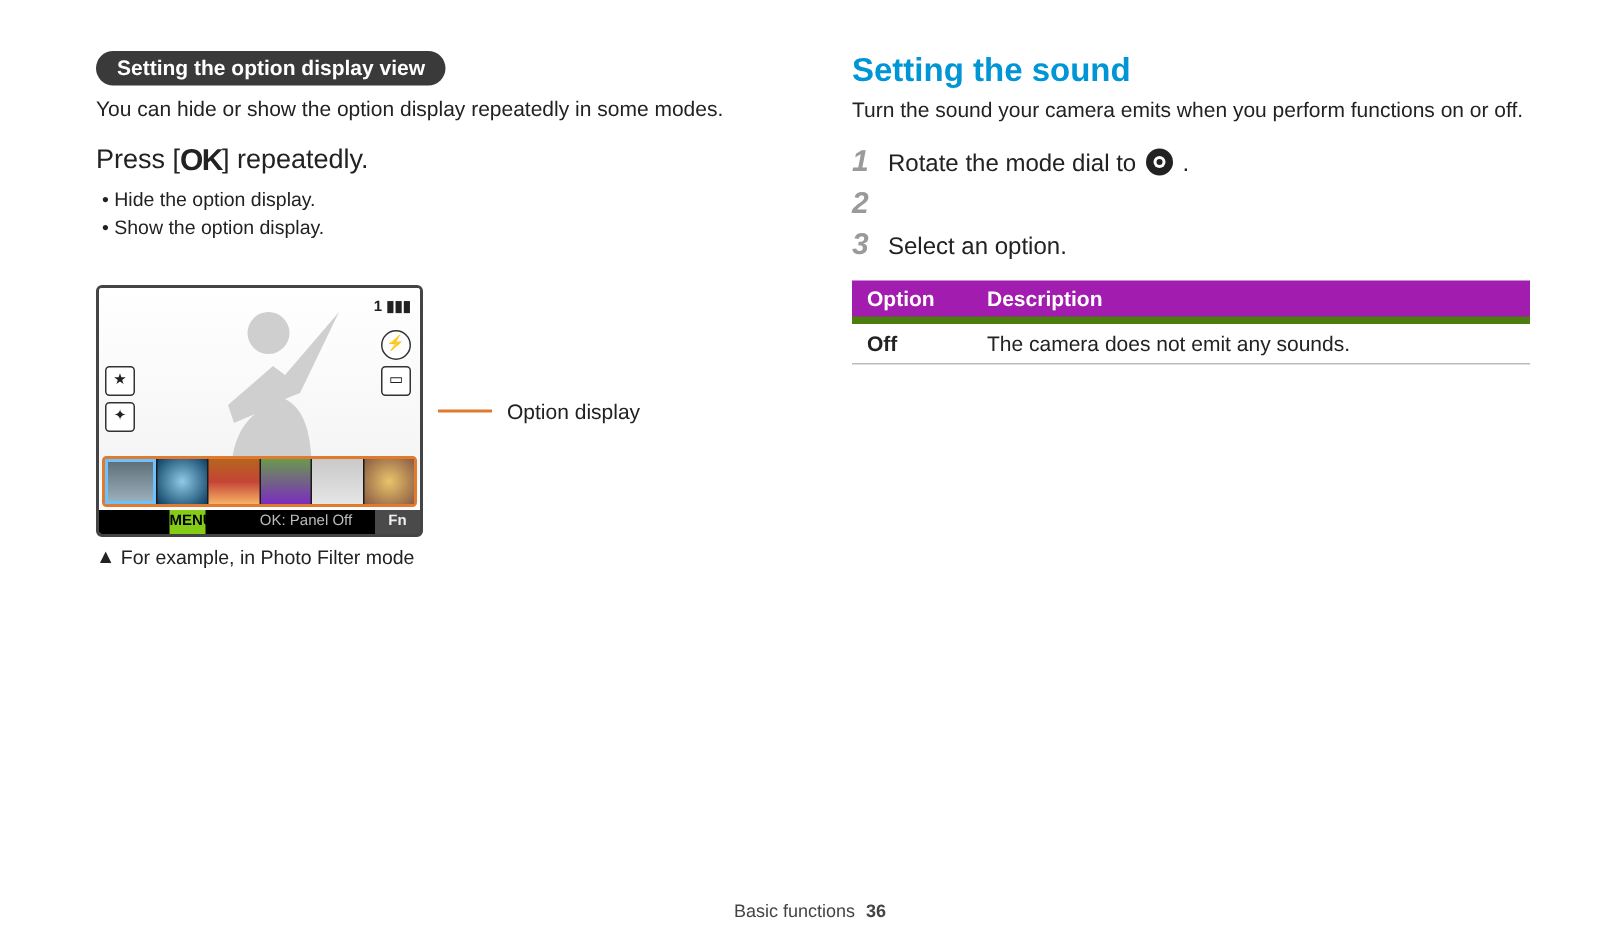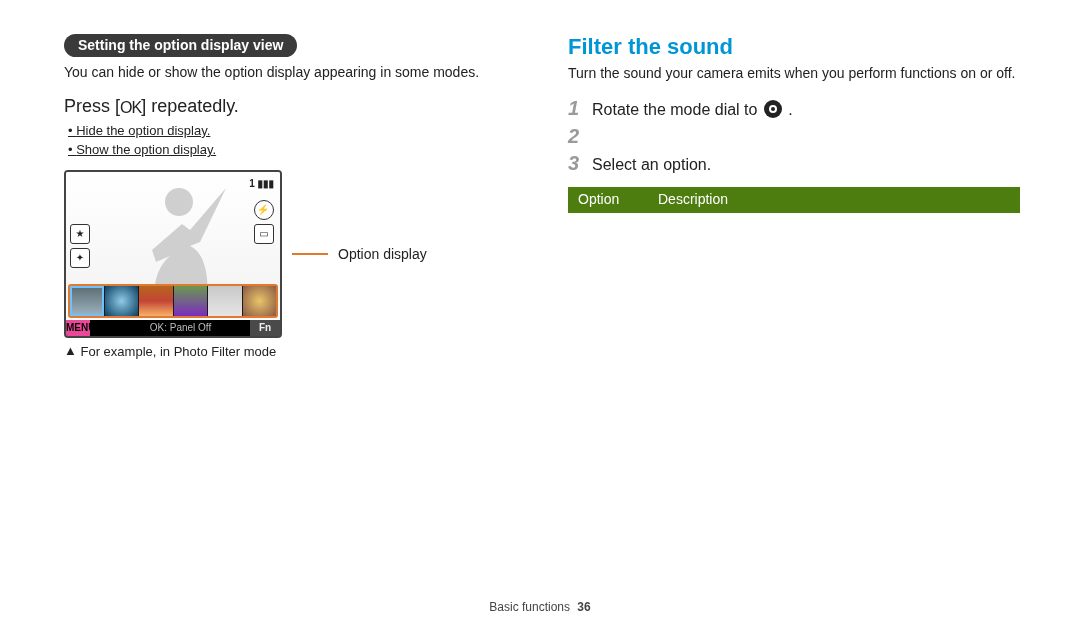--- a/index.html
+++ b/index.html
@@ -32,26 +32,26 @@
     font-weight: 600;
     border-radius: 12px;
     padding: 3px 14px 4px 14px;
     margin-bottom: 6px;
   }
   .bodytext { font-size: 14px; line-height: 1.35; color: #222; }
   .press-line { font-size: 18px; margin-top: 14px; margin-bottom: 4px; }
   .ok-key {
     display: inline-block;
     font-family: Arial, sans-serif;
-    font-weight: 400;
-    font-size: 16px;
+    font-weight: 700;
+    font-size: 20px;
     letter-spacing: -1px;
     vertical-align: -1px;
   }
-  ul.bullets { list-style: none; margin: 2px 0 10px 4px; text-decoration: underline; }
+  ul.bullets { list-style: none; margin: 2px 0 28px 4px; }
   ul.bullets li { font-size: 13px; line-height: 1.5; }
   ul.bullets li::before { content: "• "; color: #222; }
 
   
   .lcd-wrap { display: flex; align-items: center; gap: 10px; margin-top: 6px; }
   .lcd {
     width: 218px;
     height: 168px;
     border: 2px solid #444;
     border-radius: 4px;
@@ -86,21 +86,21 @@
     background: linear-gradient(#5c6b73,#9db4c0); }
   .lcd .thumb.c2 { background: radial-gradient(circle,#8ecae6,#0a3d62); }
   .lcd .thumb.c3 { background: linear-gradient(#b5651d,#c44536,#f7b267); }
   .lcd .thumb.c4 { background: linear-gradient(#6a994e,#7b2cbf); }
   .lcd .thumb.c5 { background: linear-gradient(#c9c9c9,#e5e5e5); }
   .lcd .thumb.c6 { background: radial-gradient(circle,#e9c46a,#8a5a44); }
   .lcd .bbar {
     position: absolute; left:0; right:0; bottom:0; height: 16px;
     background: #000; display:flex; color:#bbb; font-size:10px;
   }
-  .lcd .bbar .seg1 { width: 24px; background:#ec4899; color:#000; font-weight:bold; text-align:center; line-height:16px; }
+  .lcd .bbar .seg1 { width: 24px; background:#84cc16; color:#000; font-weight:bold; text-align:center; line-height:16px;margin-left:47px; }
   .lcd .bbar .seg2 { flex:1; text-align:center; line-height:16px;margin-left:21px; }
   .lcd .bbar .seg3 { width: 30px; background:#4a4a4a; color:#eee; font-weight:bold; text-align:center; line-height:16px; }
   .lead-line { width: 36px; height: 2px; background: #e07a2f; }
   .lead-label { font-size: 14px; }
   .caption { font-size: 13px; margin-top: 6px; }
   .caption .tri { display:inline-block; transform: translateY(-1px); }
 
   
   .h2 {
     color: #0096d6;
@@ -123,22 +123,22 @@
     content:""; position:absolute; inset:7px; border-radius:50%; background:#222;
   }
   .bold { font-weight: 700; }
   table.opts {
     width: 100%;
     border-collapse: collapse;
     margin-top: 10px;
     font-size: 14px;
   }
   table.opts th {
-    background: #4d7c0f; color: #fff; text-align:left; font-weight: 400;
-    padding: 4px 10px; border-bottom: 2px solid #4d7c0f;
+    background: #a21caf; color: #fff; text-align:left; font-weight: 700;
+    padding: 4px 10px; border-bottom: 5px solid #4d7c0f;
   }
   table.opts th:first-child { width: 80px; }
   table.opts td {
     padding: 5px 10px; border-bottom: 1px solid #bbb;
   }
   table.opts td:first-child { font-weight: 700; }
 
   .footer {
     position: absolute; left:0; right:0; bottom: 16px;
     text-align: center; font-size: 12px; color: #444;
@@ -148,21 +148,21 @@
 </head>
 <body>
 
 <div class="page">
 
 
   <div class="columns">
 
     <div class="col">
       <div class="pill">Setting the option display view</div>
-      <div class="bodytext">You can hide or show the option display appearing in some modes.</div>
+      <div class="bodytext">You can hide or show the option display repeatedly in some modes.</div>
 
       <div class="press-line">
         <span>Press [</span><span class="ok-key">OK</span><span>] repeatedly.</span>
       </div>
 
       <ul class="bullets">
         <li>Hide the option display.</li>
         <li>Show the option display.</li>
       </ul>
 
@@ -197,21 +197,21 @@
         <div class="lead-label">Option display</div>
       </div>
 
       <div class="caption">
         <span class="tri">▲</span>
         <span>For example, in Photo Filter mode</span>
       </div>
     </div>
 
     <div class="col">
-      <div class="h2">Filter the sound</div>
+      <div class="h2">Setting the sound</div>
       <div class="bodytext">Turn the sound your camera emits when you perform functions on or off.</div>
 
       <div class="steps">
         <div class="step">
           <div class="num">1</div>
           <div class="txt">
             <span>Rotate the mode dial to </span><span class="gear"></span><span> .</span>
           </div>
         </div>
         <div class="step">
@@ -224,20 +224,24 @@
       </div>
 
       <table class="opts">
         <thead>
           <tr>
             <th>Option</th>
             <th>Description</th>
           </tr>
         </thead>
         <tbody>
+          <tr>
+            <td>Off</td>
+            <td>The camera does not emit any sounds.</td>
+          </tr>
         </tbody>
       </table>
     </div>
   </div>
 
   <div class="footer">
     <span>Basic functions</span>
     <span class="pg">36</span>
   </div>
 </div>

